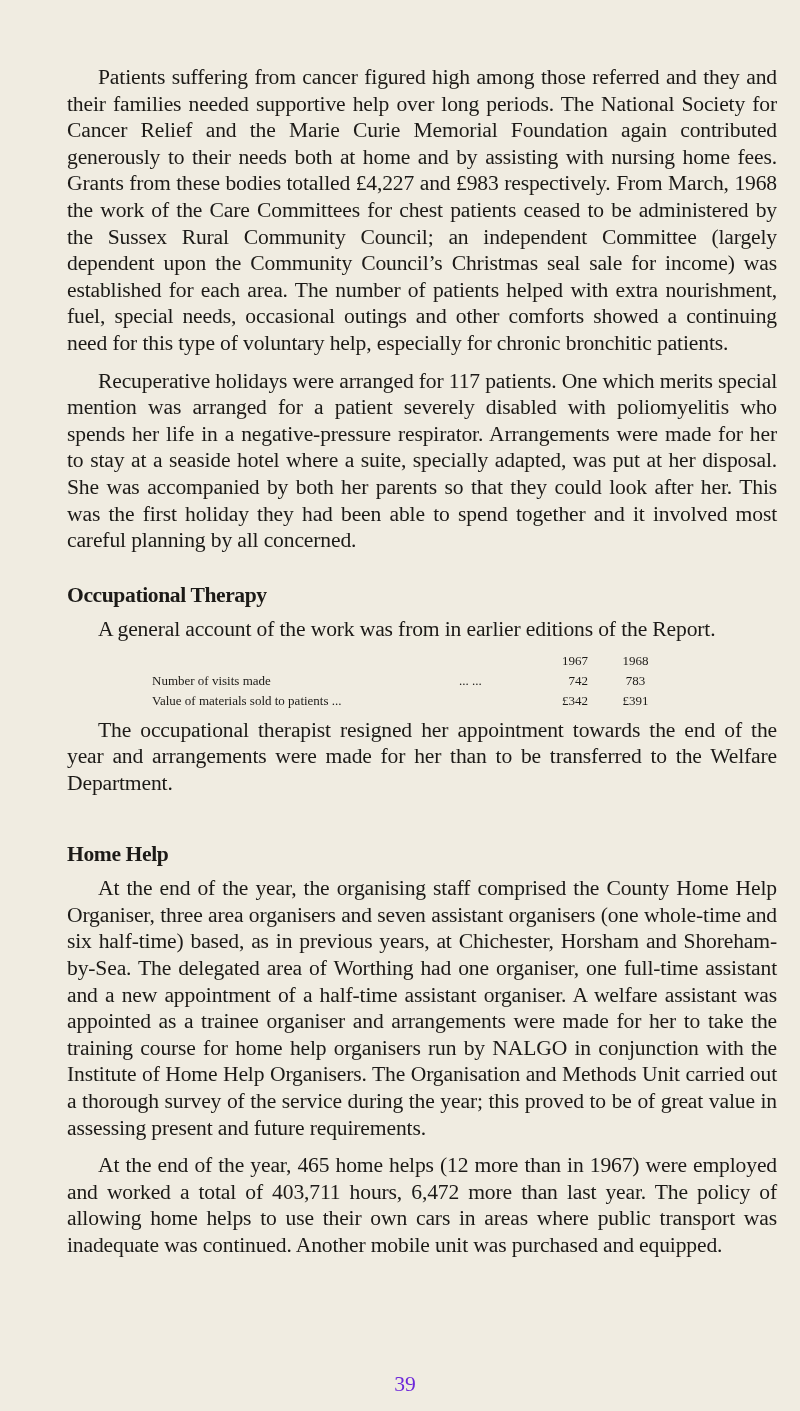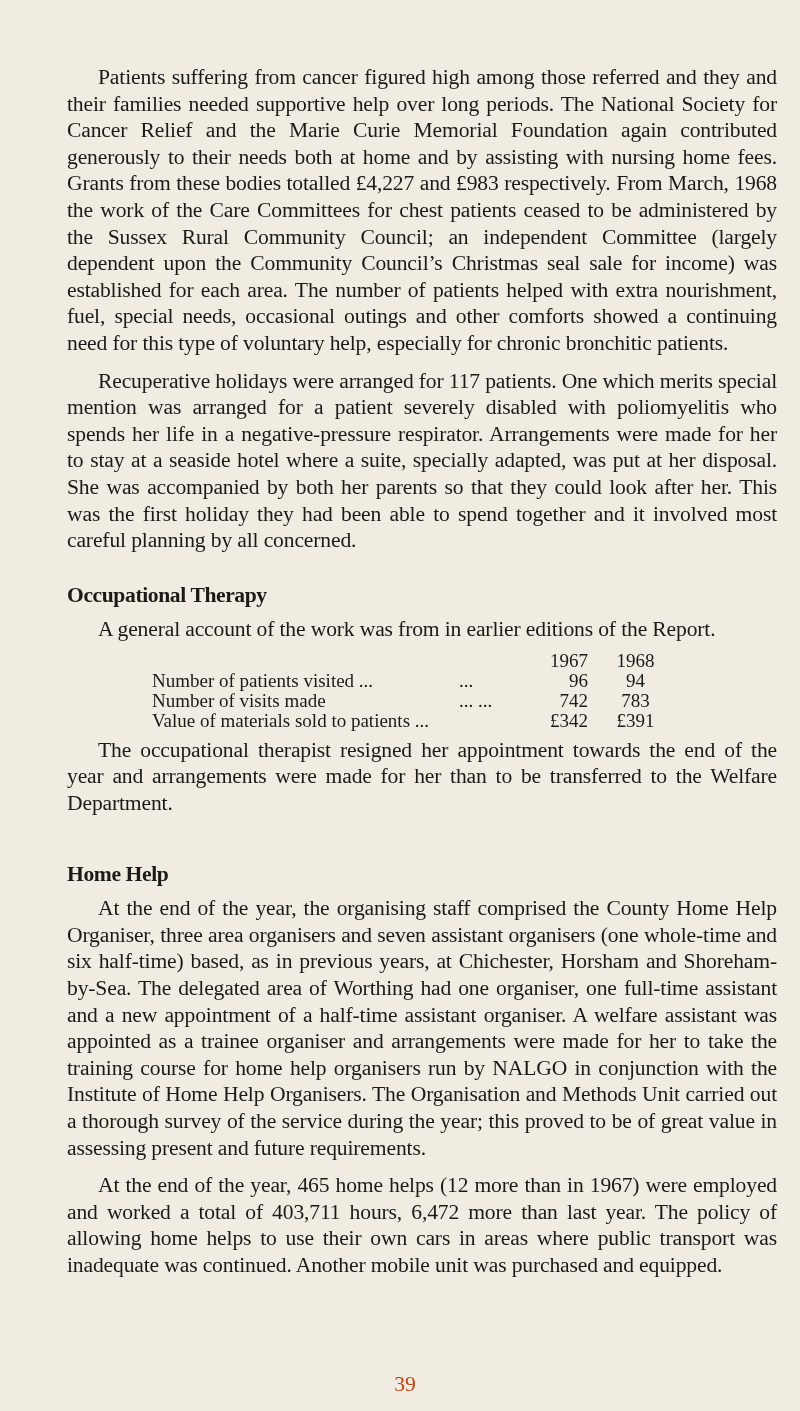--- a/index.html
+++ b/index.html
@@ -30,39 +30,39 @@
   .heading {
     font-weight: bold;
     margin: 28px 0 8px 0;
     letter-spacing: -0.4px;
     font-size: 21.6px;
   }
   .heading.home { margin-top: 44px; }
   table.stats {
     border-collapse: collapse;
     margin: 8px 0 6px 85px;
-    font-size: 19px;
+    font-size: 13px;
     line-height: 20px;
   }
   table.stats td, table.stats th {
     padding: 0;
     font-weight: normal;
   }
   .lbl { width: 307px; text-align: left; white-space: nowrap; }
   .dots { width: 54px; text-align: left; }
   .c1 { width: 75px; text-align: right; }
   .c2 { width: 95px; text-align: center; }
   .page-number {
     position: absolute;
     top: 1372px;
     left: 0;
     width: 800px;
     text-align: center;
     font-size: 21.6px;
-    color: #c2410c;
+    color: #6d28d9;
     padding-left: 10px;
     box-sizing: border-box;
   }
 </style>
 </head>
 <body>
 
 <div class="page">
 
   <p class="para">Patients suffering from cancer figured high among those referred and they and their families needed supportive help over long periods. The National Society for Cancer Relief and the Marie Curie Memorial Foundation again contributed generously to their needs both at home and by assisting with nursing home fees. Grants from these bodies totalled £4,227 and £983 respectively. From March, 1968 the work of the Care Committees for chest patients ceased to be administered by the Sussex Rural Community Council; an independent Committee (largely dependent upon the Community Council’s Christmas seal sale for income) was established for each area. The number of patients helped with extra nourishment, fuel, special needs, occasional outings and other comforts showed a continuing need for this type of voluntary help, especially for chronic bronchitic patients.</p>
@@ -75,26 +75,20 @@
     <thead>
       <tr>
         <th class="lbl"></th>
         <th class="dots"></th>
         <th class="c1">1967</th>
         <th class="c2">1968</th>
       </tr>
     </thead>
     <tbody>
       <tr>
-        <td class="lbl">Number of patients visited ...</td>
-        <td class="dots">...</td>
-        <td class="c1">96</td>
-        <td class="c2">94</td>
-      </tr>
-      <tr>
         <td class="lbl">Number of visits made</td>
         <td class="dots">...    ...</td>
         <td class="c1">742</td>
         <td class="c2">783</td>
       </tr>
       <tr>
         <td class="lbl">Value of materials sold to patients ...</td>
         <td class="dots"></td>
         <td class="c1">£342</td>
         <td class="c2">£391</td>

